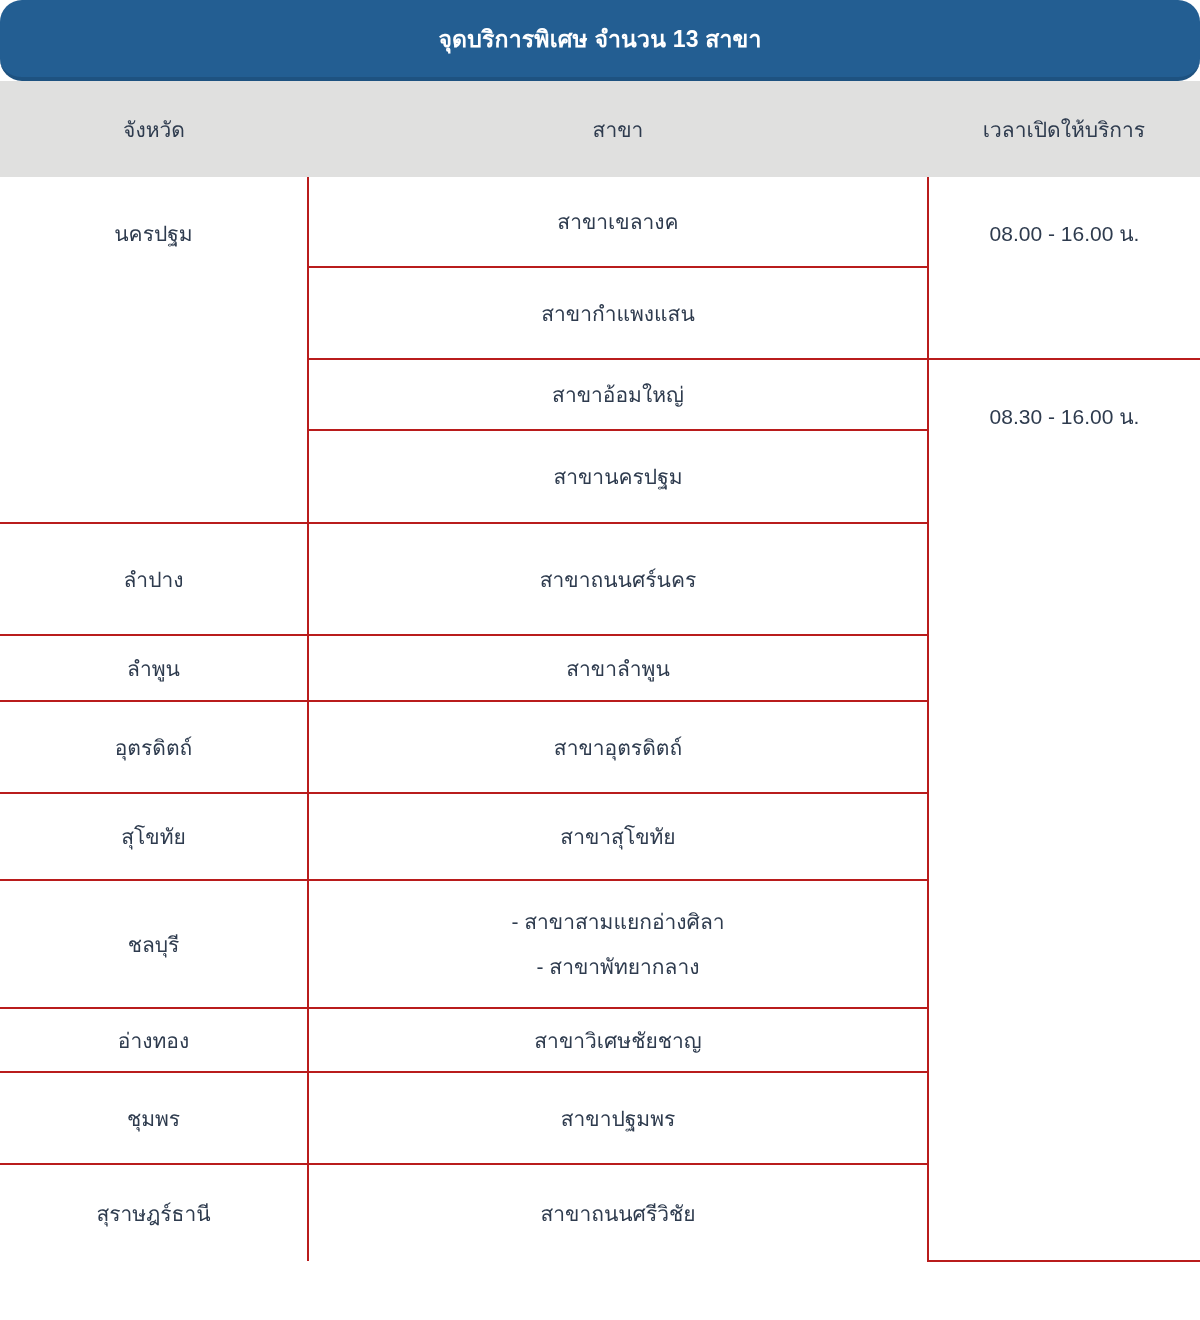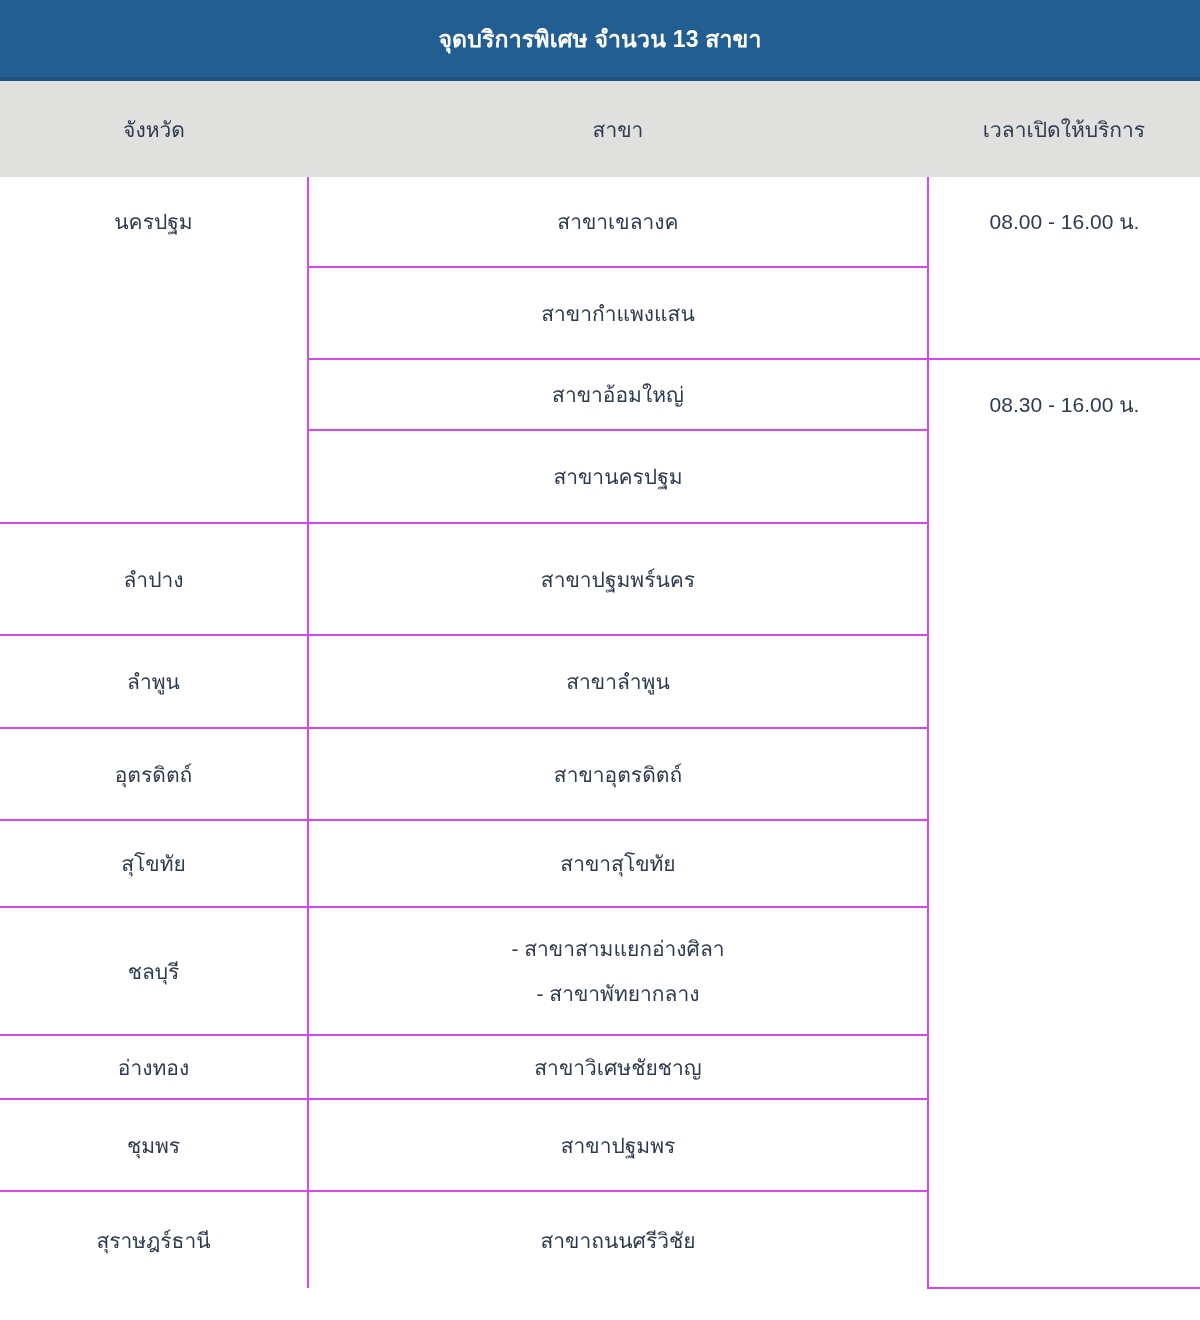--- a/index.html
+++ b/index.html
@@ -16,20 +16,21 @@
   }
   .banner {
     width: 1200px;
     height: 81px;
     background: #235e92;
     border-bottom: 4px solid #1e5280;
     display: flex;
     align-items: center;
     justify-content: center;
     box-sizing: border-box;
+    border-radius: 22px;
   }
   .banner-title {
     color: #ffffff;
     font-size: 23px;
     font-weight: bold;
     letter-spacing: 0.2px;
   }
   table.svc {
     width: 1200px;
     border-collapse: collapse;
@@ -43,35 +44,35 @@
     background: #e0e0df;
     border: none;
     font-weight: normal;
     font-size: 21px;
     color: #2e3b4e;
     text-align: center;
     vertical-align: middle;
     margin-top: 11px;
   }
   tbody td {
-    border: 2px solid #d946ef;
+    border: 2px solid #b91c1c;
     text-align: center;
     vertical-align: middle;
     font-size: 21px;
     color: #2e3b4e;
     background: #ffffff;
     padding: 0;
   }
   tbody td:first-child { border-left: none; }
   tbody td:last-child  { border-right: none; }
   tbody tr:first-child td { border-top: none; }
   tbody tr:last-child td  { border-bottom: none; }
   td.vtop {
     vertical-align: top;
-    padding-top: 28px;
+    padding-top: 40px;
   }
   .branch-multi span {
     display: block;
     line-height: 45px;
   }
 </style>
 </head>
 <body>
 
 <div class="banner">
@@ -102,23 +103,23 @@
     </tr>
     <tr style="height:71px">
       <td>สาขาอ้อมใหญ่</td>
       <td class="vtop" rowspan="10">08.30 - 16.00 น.</td>
     </tr>
     <tr style="height:93px">
       <td>สาขานครปฐม</td>
     </tr>
     <tr style="height:112px">
       <td>ลำปาง</td>
-      <td>สาขาปฐมพร์นคร</td>
+      <td>สาขาถนนศร์นคร</td>
     </tr>
-    <tr style="height:93px">
+    <tr style="height:66px">
       <td>ลำพูน</td>
       <td>สาขาลำพูน</td>
     </tr>
     <tr style="height:92px">
       <td>อุตรดิตถ์</td>
       <td>สาขาอุตรดิตถ์</td>
     </tr>
     <tr style="height:87px">
       <td>สุโขทัย</td>
       <td>สาขาสุโขทัย</td>

